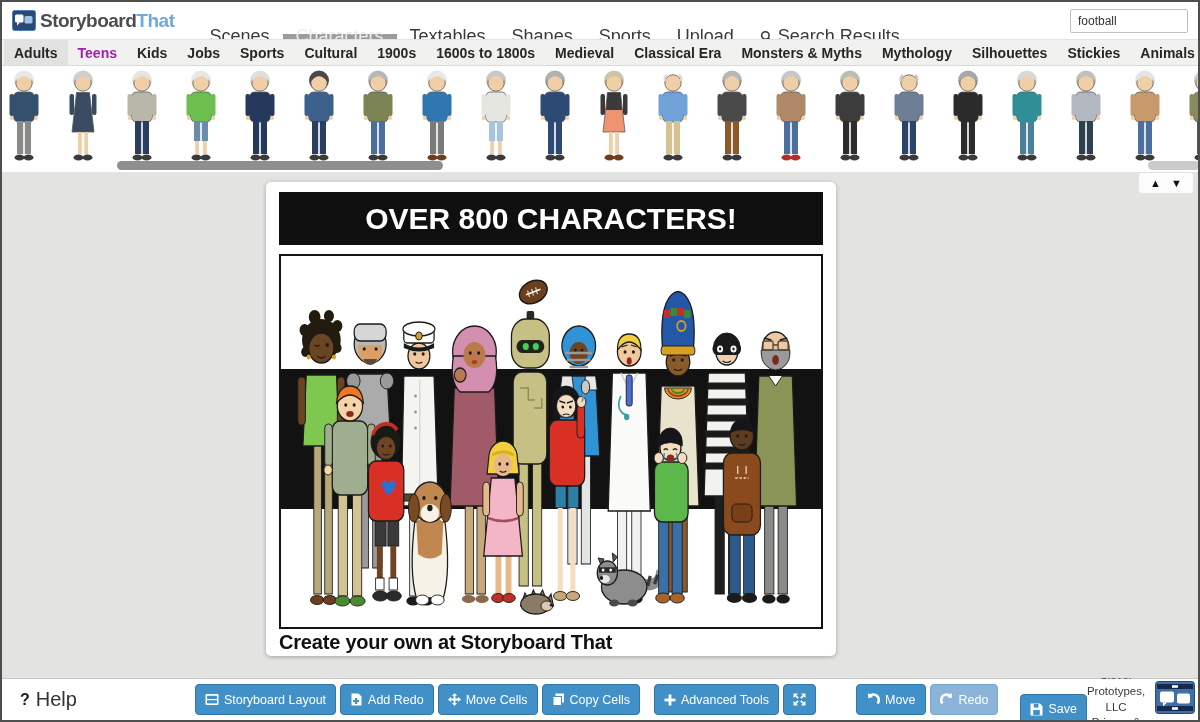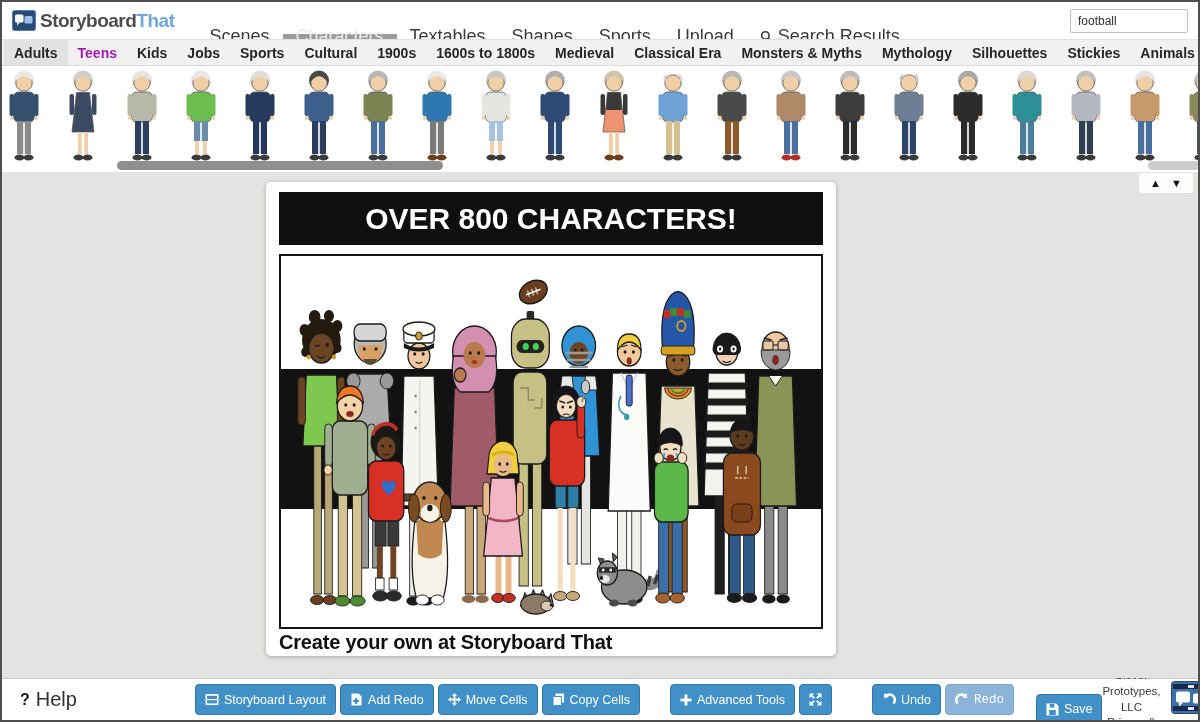--- a/index.html
+++ b/index.html
@@ -42,25 +42,25 @@
   .cell-image svg { display:block; width:100%; height:100%; }
   .cell-caption { height:27px; display:flex; align-items:center; font-size:20px; font-weight:bold; color:#101010; letter-spacing:-0.2px; }
 
   
   .footer { height:42px; background:#fff; border-top:1px solid #c6c6c4; display:flex; align-items:center; padding:0 10px; flex:0 0 auto; }
   .help { display:flex; align-items:center; gap:6px; margin:0 0 0 8px; cursor:pointer; }
   .help .q { font-weight:bold; font-size:16px; color:#1a1a1a; }
   .help .t { font-size:20px; color:#333; }
   .btn-group { display:flex; gap:4px; }
   .g-cells { margin-left:118px; }
-  .g-advanced { margin-left:30px; }
+  .g-advanced { margin-left:14px; }
   .g-history { margin-left:40px; }
   .g-save { margin-left:22px;margin-top:19px; }
   .tbtn { display:inline-flex; align-items:center; gap:5px; background:#4190c8; border:1px solid #3276a8; color:#fff; height:31px; padding:0 9px; border-radius:4px; font-size:12.5px; font-family:"Liberation Sans",sans-serif; cursor:pointer; white-space:nowrap; }
-  .tbtn.disabled { background:#8cb4d8; border-color:#7ba6cc;font-family:Liberation Mono, monospace; }
+  .tbtn.disabled { background:#8cb4d8; border-color:#7ba6cc; }
   .tbtn svg { display:block; }
   .copyright { margin-left:auto; text-align:center; font-size:11.5px; color:#3a3a3a; line-height:1.35; margin-right:10px; }
   .copyright .l2 { cursor:pointer; }
   .footer-logo { margin-right:4px; cursor:pointer; }
 </style>
 </head>
 <body>
 
 <div class="screen">
 
@@ -835,21 +835,21 @@
         </button>
       </div>
     <div class="btn-group g-history">
         <button class="tbtn">
           <span style="display: flex;">
             <svg width="14" height="13" viewBox="0 0 14 13">
               <path d="M11.5 10.5 A5.2 5.2 0 1 0 3.2 3.4" fill="none" stroke="#fff" stroke-width="2.6"></path>
               <path d="M2.2 0 L2.2 5.2 L7 4 Z" fill="#fff"></path>
             </svg>
           </span>
-          <span>Undo</span>
+          <span>Move</span>
         </button>
         <button class="tbtn disabled">
           <span style="display: flex;">
             <svg width="14" height="13" viewBox="0 0 14 13">
               <path d="M2.5 10.5 A5.2 5.2 0 1 1 10.8 3.4" fill="none" stroke="#fff" stroke-width="2.6"></path>
               <path d="M11.8 0 L11.8 5.2 L7 4 Z" fill="#fff"></path>
             </svg>
           </span>
           <span>Redo</span>
         </button>

